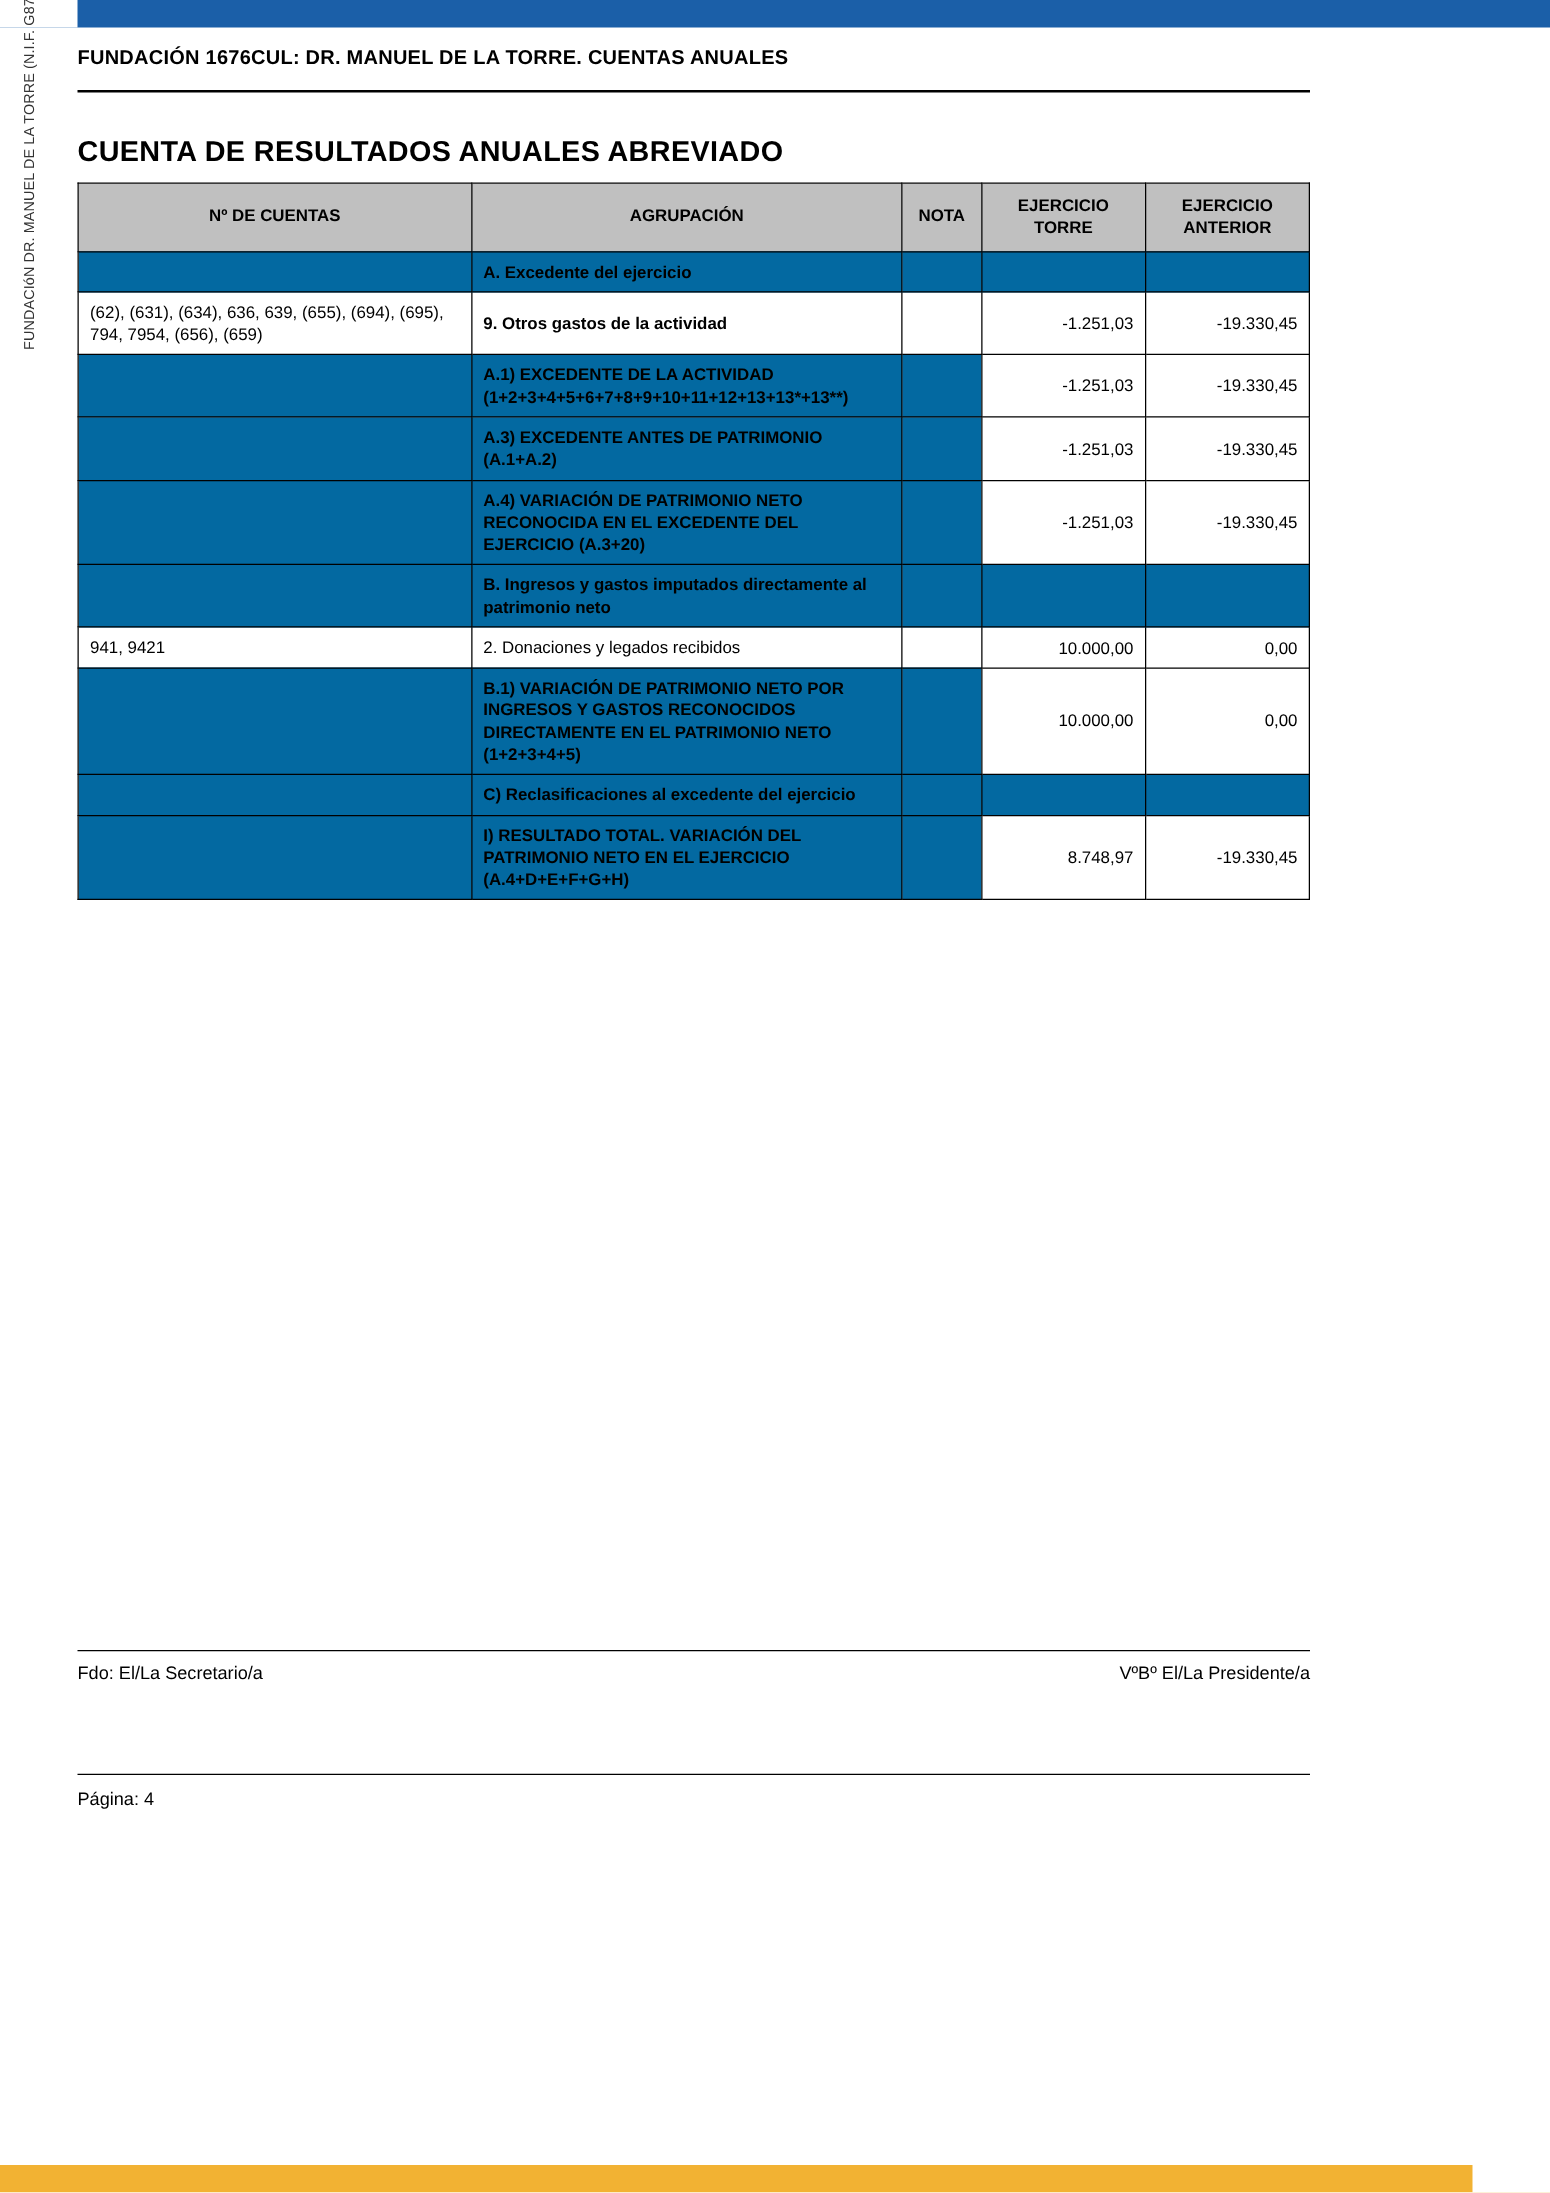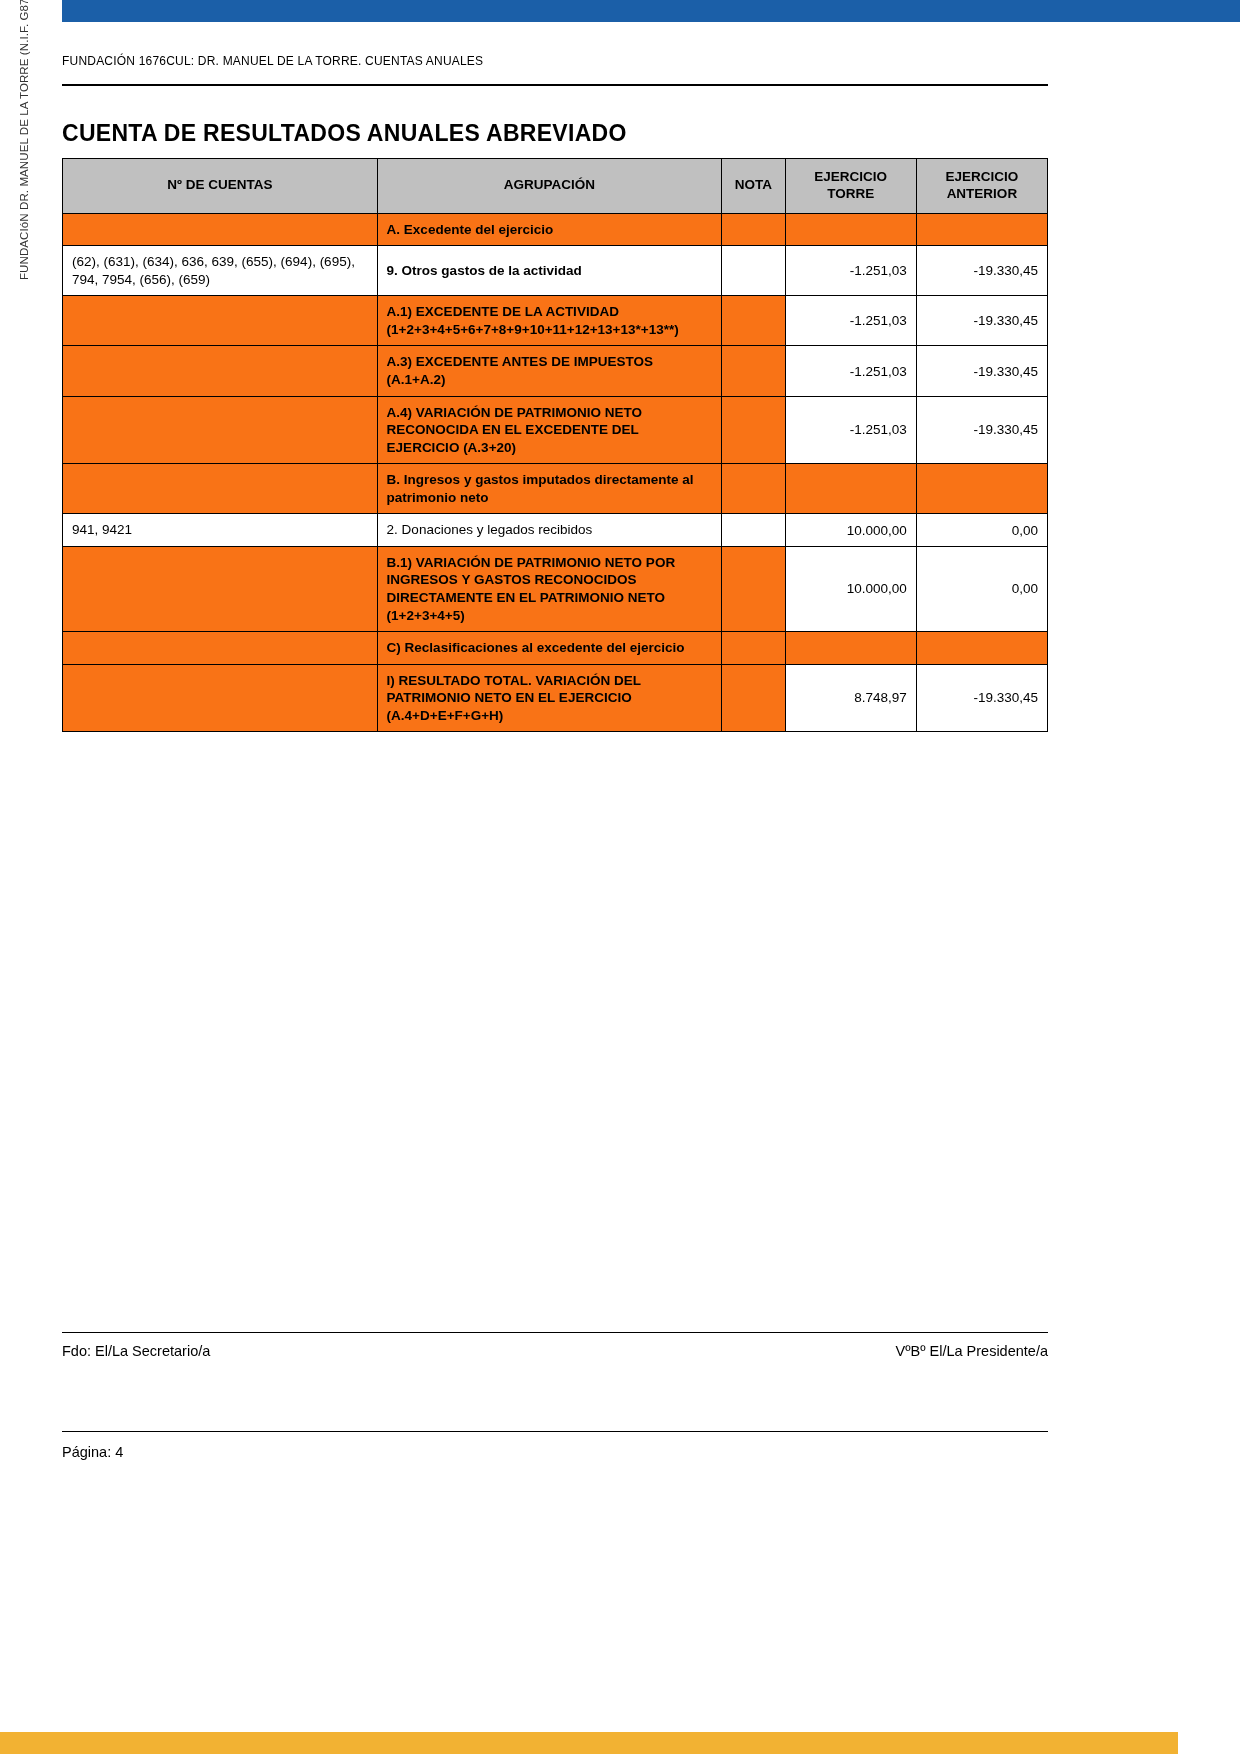--- a/index.html
+++ b/index.html
@@ -65,24 +65,25 @@
     height: 1754px;
   }
   
   .page {
     position: absolute;
     left: 62px;
     top: 22px;
     width: 1108px;
   }
   .doc-header {
-    padding-top: 32px;
-    font-size: 12px;
+    padding-top: 16px;
+    font-size: 16px;
     letter-spacing: 0.2px;
     color: #000;
+    font-weight: bold;
   }
   .header-rule {
     margin-top: 16px;
     border-bottom: 2px solid #000;
     width: 986px;
   }
   .doc-title {
     margin-top: 34px;
     font-size: 23px;
     font-weight: bold;
@@ -121,21 +122,21 @@
   }
   td.agrup {
     font-size: 13.5px;
     line-height: 1.3;
   }
   td.num {
     text-align: right;
     font-size: 13.5px;
     white-space: nowrap;
   }
-  .shaded { background: #f97316; }
+  .shaded { background: #0369a1; }
   .bold { font-weight: bold; }
 
   
   .sig-rule {
     margin-top: 600px;
     border-top: 1.5px solid #000;
     width: 986px;
   }
   .sig-row {
     margin-top: 10px;
@@ -216,21 +217,21 @@
         </tr>
         <tr>
           <td class="cuentas shaded"></td>
           <td class="agrup shaded bold">A.1) EXCEDENTE DE LA ACTIVIDAD (1+2+3+4+5+6+7+8+9+10+11+12+13+13*+13**)</td>
           <td class="num shaded"></td>
           <td class="num">-1.251,03</td>
           <td class="num">-19.330,45</td>
         </tr>
         <tr>
           <td class="cuentas shaded"></td>
-          <td class="agrup shaded bold">A.3) EXCEDENTE ANTES DE IMPUESTOS (A.1+A.2)</td>
+          <td class="agrup shaded bold">A.3) EXCEDENTE ANTES DE PATRIMONIO (A.1+A.2)</td>
           <td class="num shaded"></td>
           <td class="num">-1.251,03</td>
           <td class="num">-19.330,45</td>
         </tr>
         <tr>
           <td class="cuentas shaded"></td>
           <td class="agrup shaded bold">A.4) VARIACIÓN DE PATRIMONIO NETO RECONOCIDA EN EL EXCEDENTE DEL EJERCICIO (A.3+20)</td>
           <td class="num shaded"></td>
           <td class="num">-1.251,03</td>
           <td class="num">-19.330,45</td>

